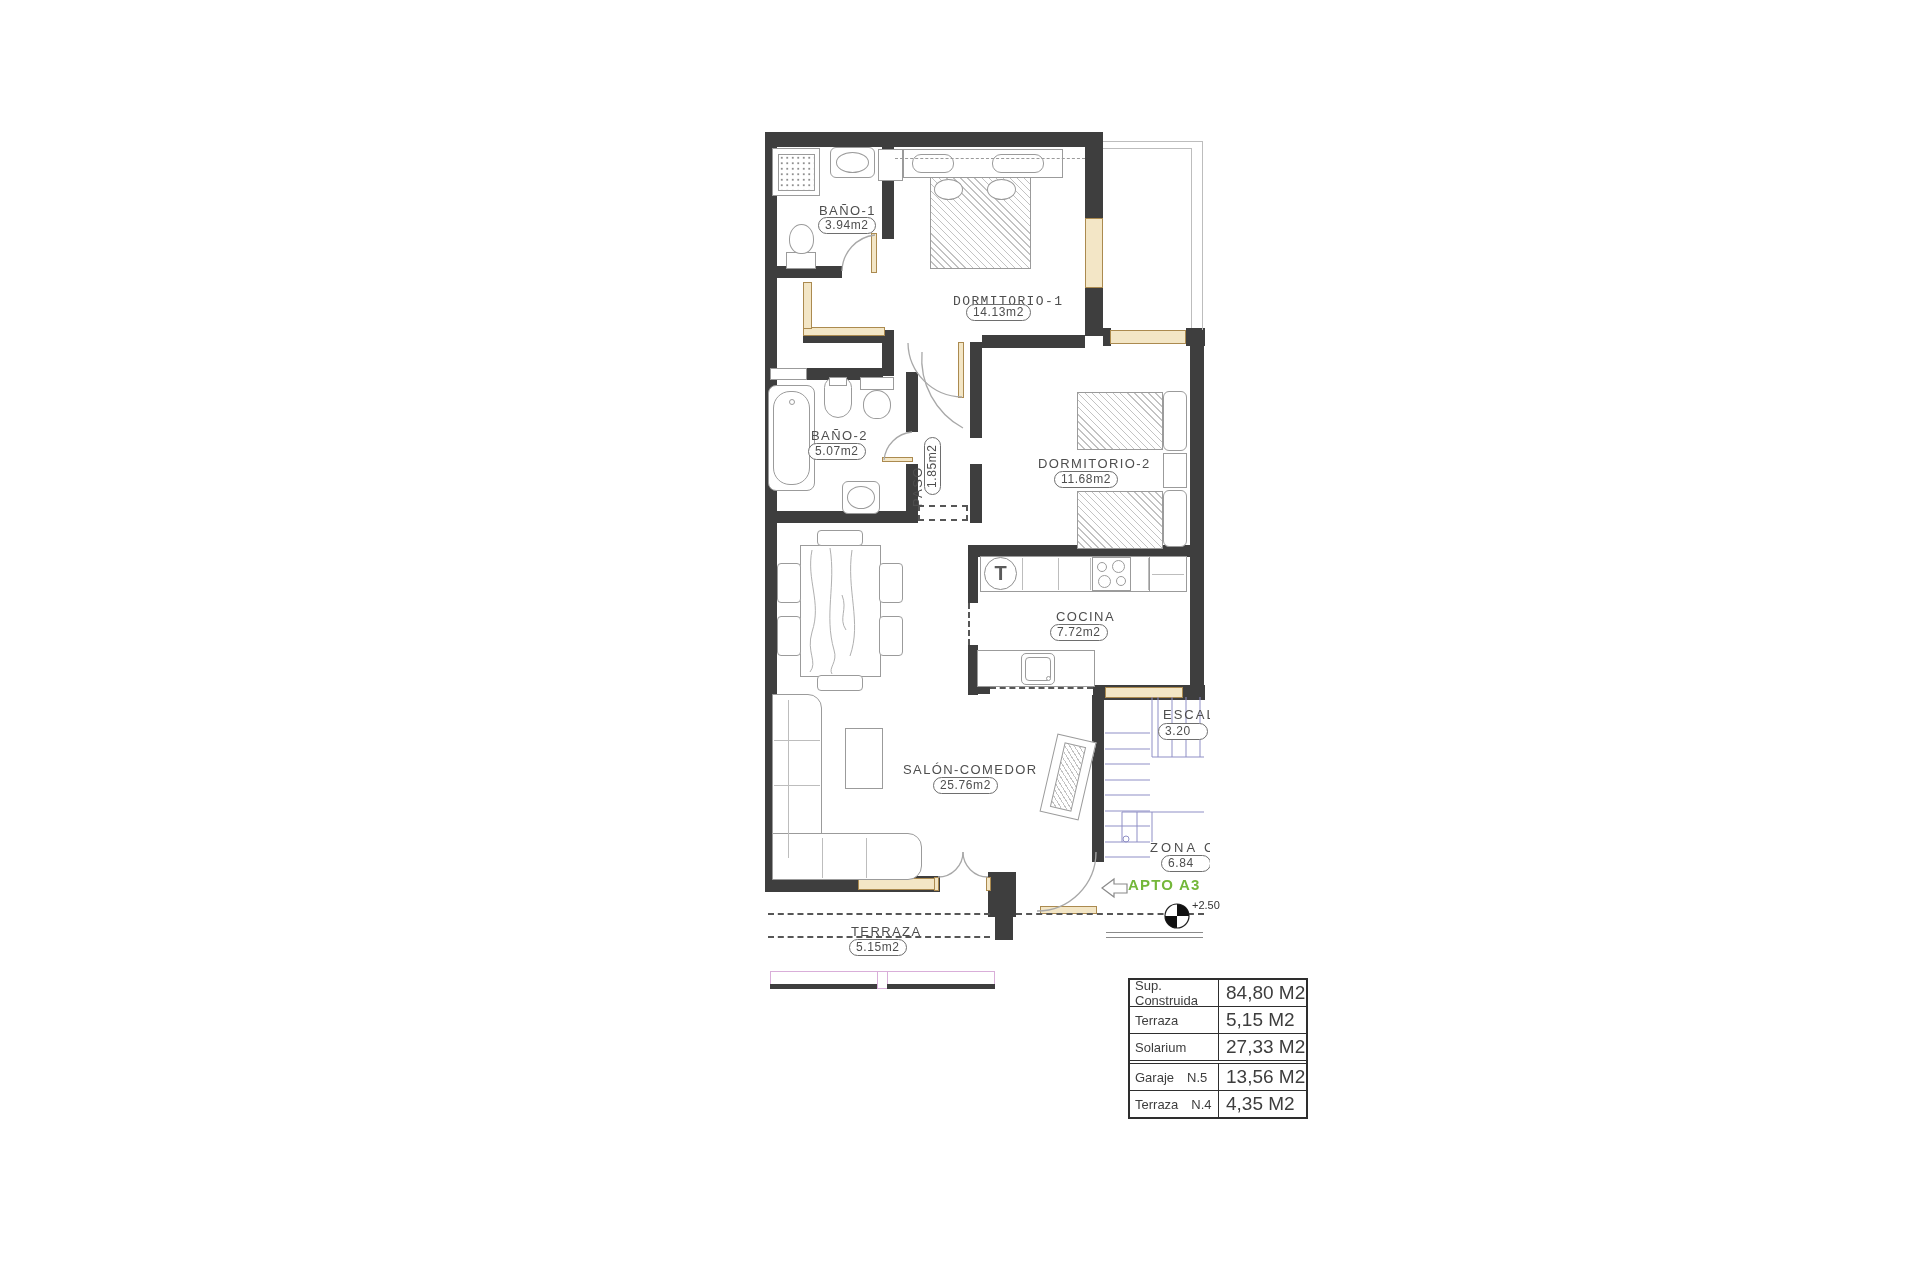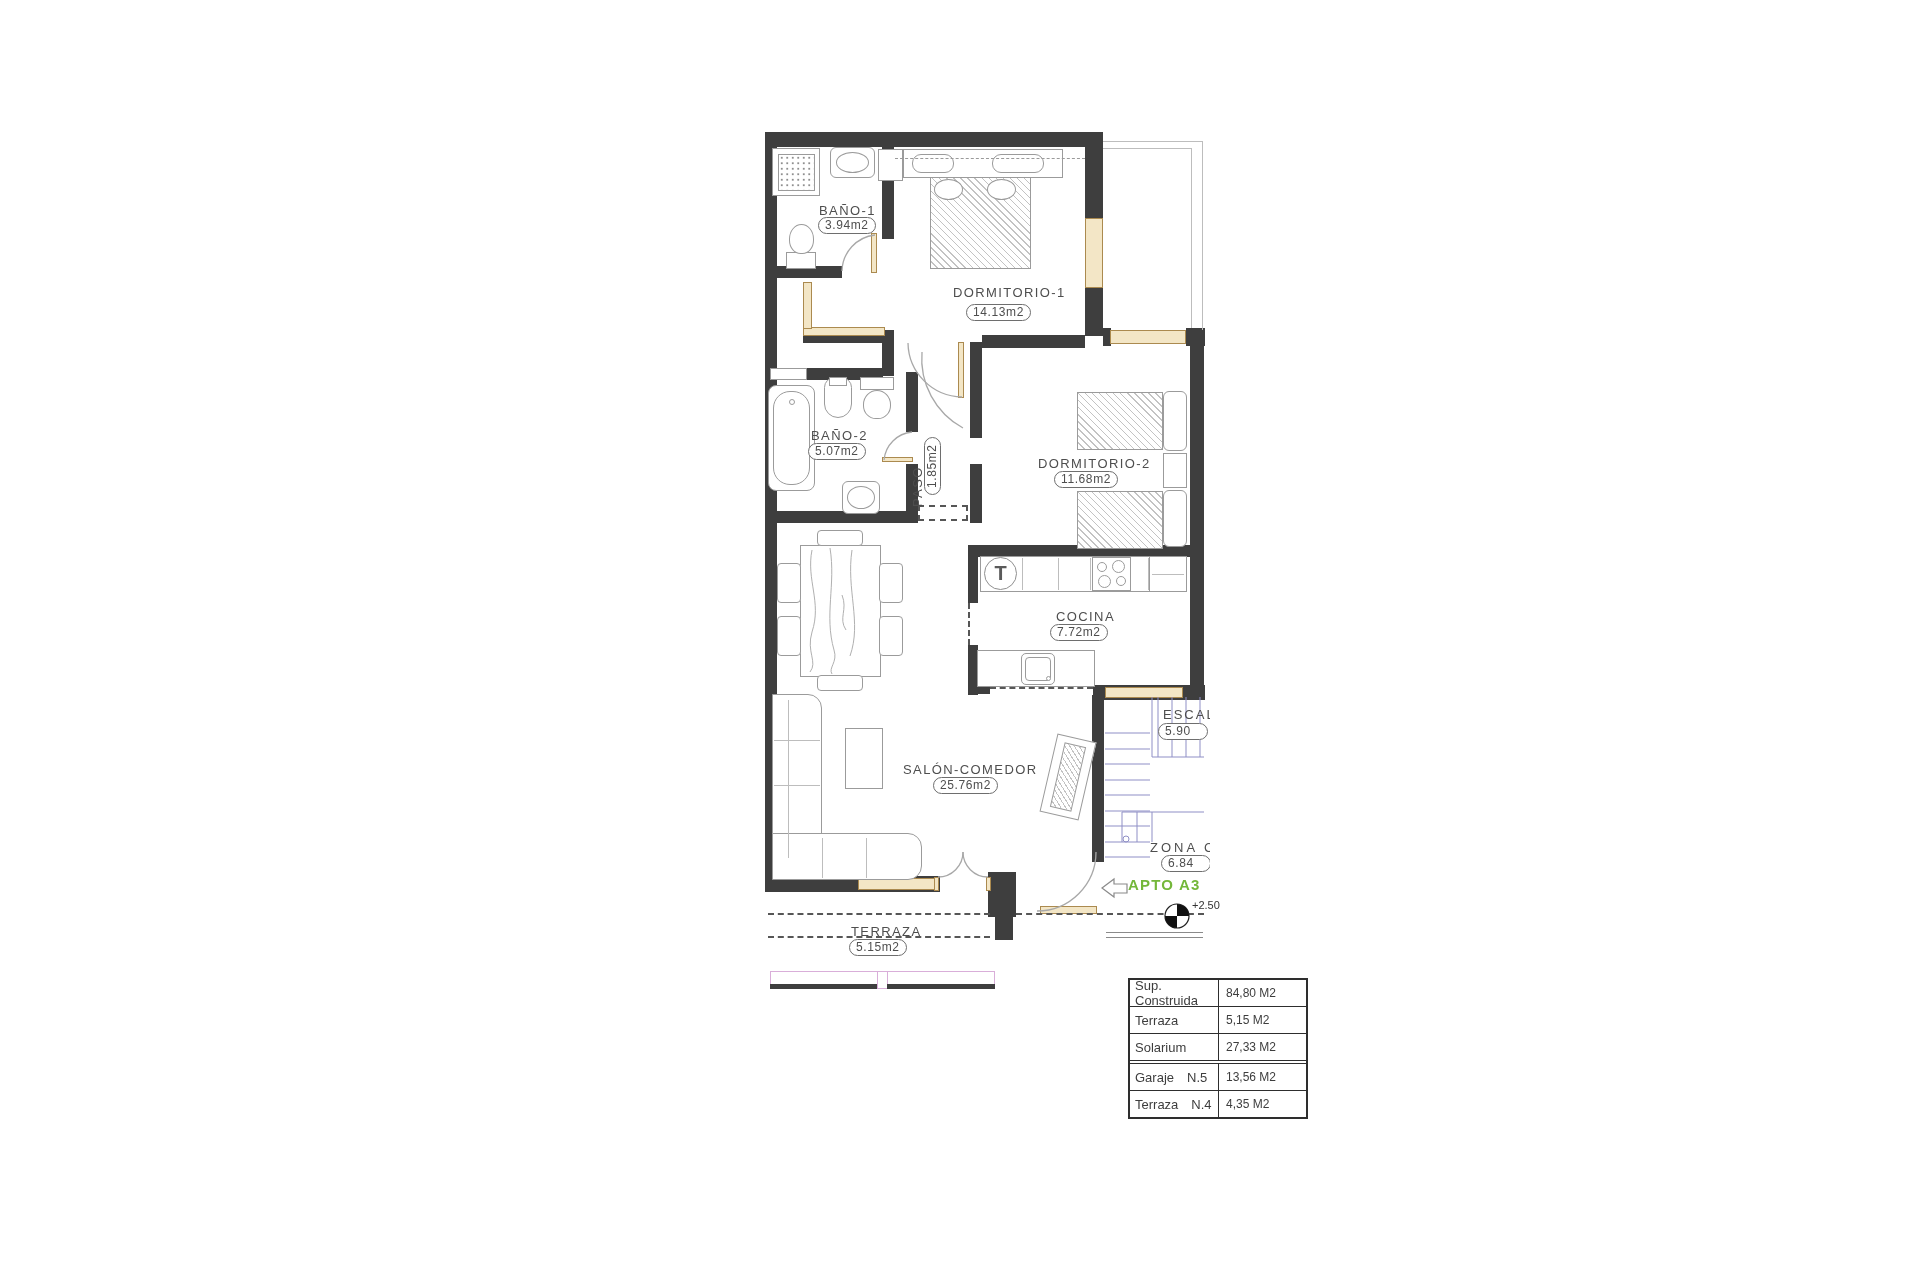--- a/index.html
+++ b/index.html
@@ -39,21 +39,21 @@
           justify-content:center;font-size:20px;color:#5a5a5a;font-weight:bold;}
   
   #summary-table{position:absolute;left:1128px;top:978px;width:176px;border:2px solid #2e2e2e;background:#fff;}
   .trow{display:flex;height:26px;border-top:1.5px solid #2e2e2e;align-items:center;}
   .trow:first-child{border-top:0;}
   .trow.bb{border-bottom:1.5px solid #2e2e2e;}
   .trow.sep{margin-top:2px;}
   .tlabel{flex:1;height:100%;display:flex;align-items:center;padding-left:5px;
           font-size:13px;color:#3d3d3d;border-right:1.5px solid #2e2e2e;}
   .tunit{margin-left:13px;}
-  .tval{width:80px;padding-left:7px;font-size:12px;color:#3d3d3d;}
+  .tval{width:80px;padding-left:7px;font-size:19px;color:#3d3d3d;}
   svg{position:absolute;left:0;top:0;}
 </style>
 </head>
 <body>
 
 <div id="plan">
 
   <div id="geo-layer">
       <div class="wall" style="left: 765px; top: 132px; width: 338px; height: 15px;"></div>
       <div class="wall" style="left: 765px; top: 132px; width: 12px; height: 758px;"></div>
@@ -212,21 +212,21 @@
       <circle cx="1177" cy="916" r="12" fill="#ffffff" stroke="#222" stroke-width="1.2"></circle>
       <path d="M1177,916 L1177,904 A12,12 0 0 1 1189,916 Z" fill="#111"></path>
       <path d="M1177,916 L1177,928 A12,12 0 0 1 1165,916 Z" fill="#111"></path>
     </g>
     <path d="M1102,888 L1114,879 L1114,884 L1127,884 L1127,893 L1114,893 L1114,897 Z" fill="#ffffff" stroke="#8a8a8a" stroke-width="1.2"></path>
   </svg>
 
   <div class="rlabel" style="left:819px;top:203px;">BAÑO-1</div>
   <div class="astad" style="left:818px;top:217px;">3.94m2</div>
 
-  <div class="rlabel" style="left:953px;top:285px;">DORMITORIO-1</div>
+  <div class="rlabel" style="left:953px;top:294px;font-family:Liberation Mono, monospace;">DORMITORIO-1</div>
   <div class="astad" style="left:966px;top:304px;">14.13m2</div>
 
   <div class="rlabel" style="left:811px;top:428px;">BAÑO-2</div>
   <div class="astad" style="left:808px;top:443px;">5.07m2</div>
 
   <div class="rlabel vrot" style="left:925px;top:492px;">PASO</div>
   <div class="astad vrot" style="left:941px;top:478px;">1.85m2</div>
 
   <div class="rlabel" style="left:1038px;top:456px;">DORMITORIO-2</div>
   <div class="astad" style="left:1054px;top:471px;">11.68m2</div>
@@ -235,21 +235,21 @@
   <div class="astad" style="left:1050px;top:624px;">7.72m2</div>
 
   <div class="rlabel" style="left:903px;top:762px;">SALÓN-COMEDOR</div>
   <div class="astad" style="left:933px;top:777px;">25.76m2</div>
 
   <div class="rlabel" style="left:851px;top:924px;">TERRAZA</div>
   <div class="astad" style="left:849px;top:939px;">5.15m2</div>
 
   <div class="clipbox" style="left:1103px;top:703px;width:107px;height:45px;">
     <div class="rlabel" style="left:60px;top:4px;letter-spacing:2px;">ESCAL</div>
-    <div class="astad" style="left:55px;top:20px;padding-right:16px;">5.90</div>
+    <div class="astad" style="left:55px;top:20px;padding-right:16px;">3.20</div>
   </div>
 
   <div class="clipbox" style="left:1103px;top:838px;width:107px;height:40px;">
     <div class="rlabel" style="left:47px;top:2px;letter-spacing:3px;">ZONA C</div>
     <div class="astad" style="left:58px;top:17px;padding-right:16px;">6.84</div>
   </div>
 
   <div id="apto-label">APTO A3</div>
   <div id="level-label">+2.50</div>
 

